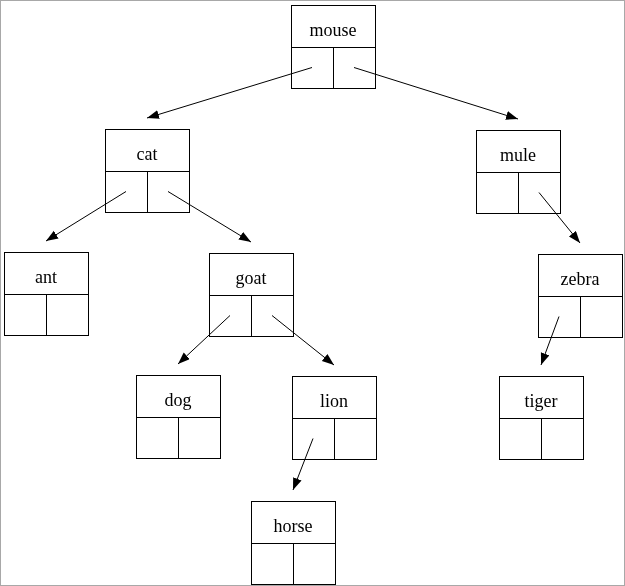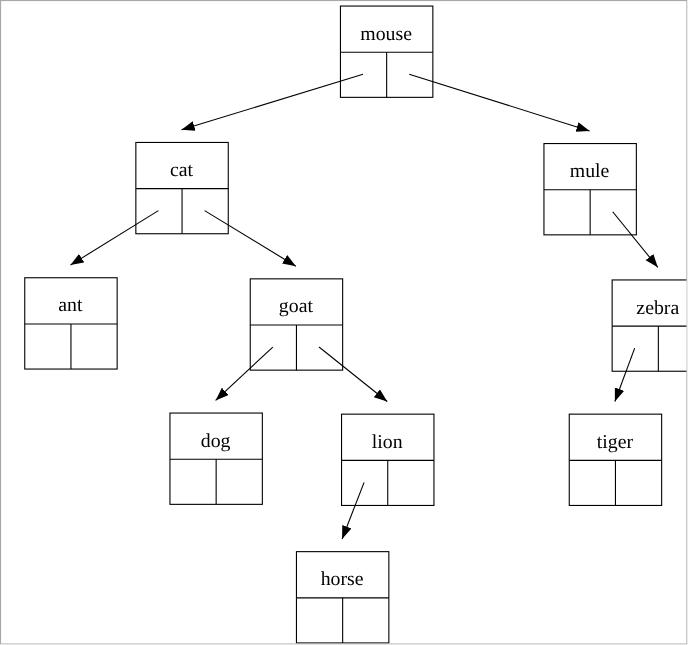--- a/index.html
+++ b/index.html
@@ -8,21 +8,20 @@
     background: #ffffff;
   }
   #frame {
     position: relative;
     width: 625px;
     height: 586px;
     box-sizing: border-box;
     border: 1px solid #a8a8a8;
     background: #ffffff;
     overflow: hidden;
-    padding-left: 18px;
   }
   #tree-svg {
     display: block;
   }
   #tree-svg text {
     font-family: "Liberation Serif", "DejaVu Serif", serif;
     font-size: 18px;
     fill: #000000;
   }
 </style>

